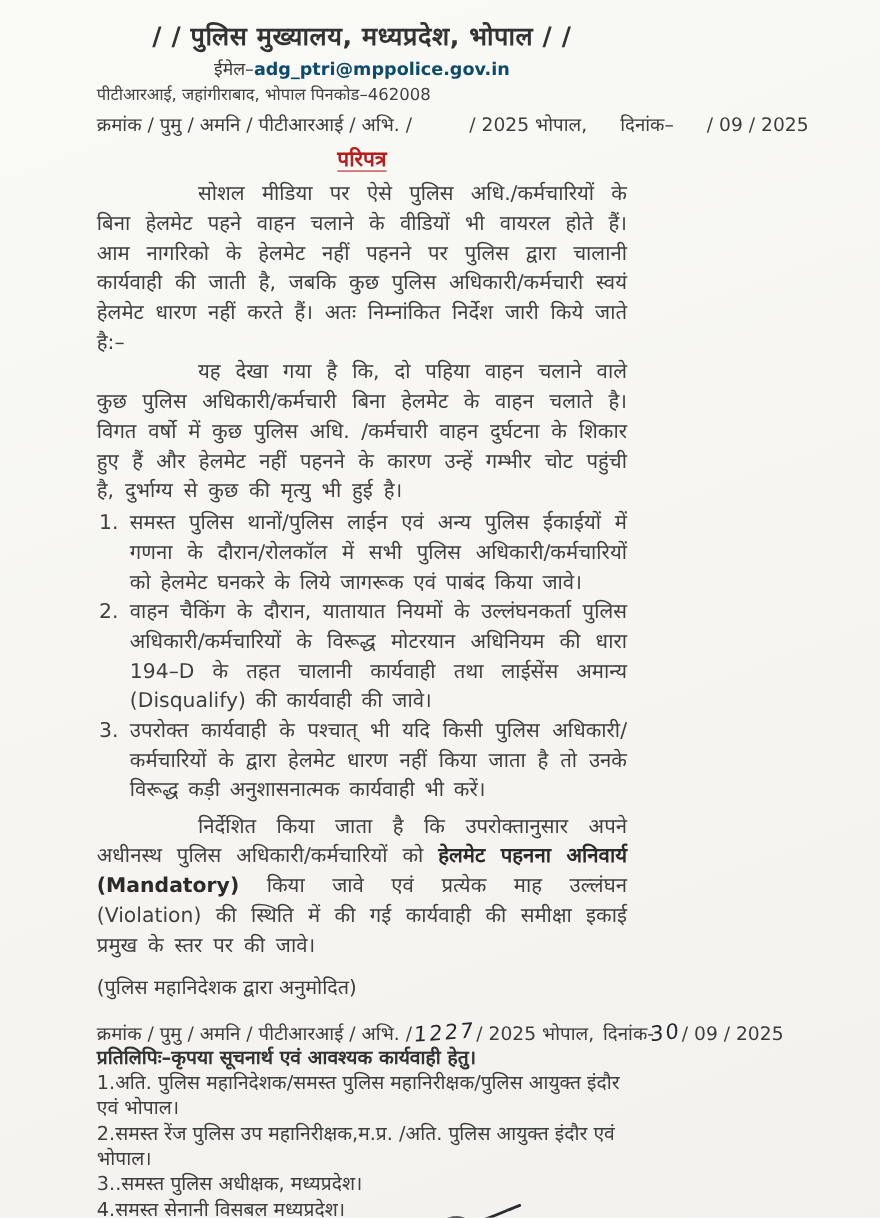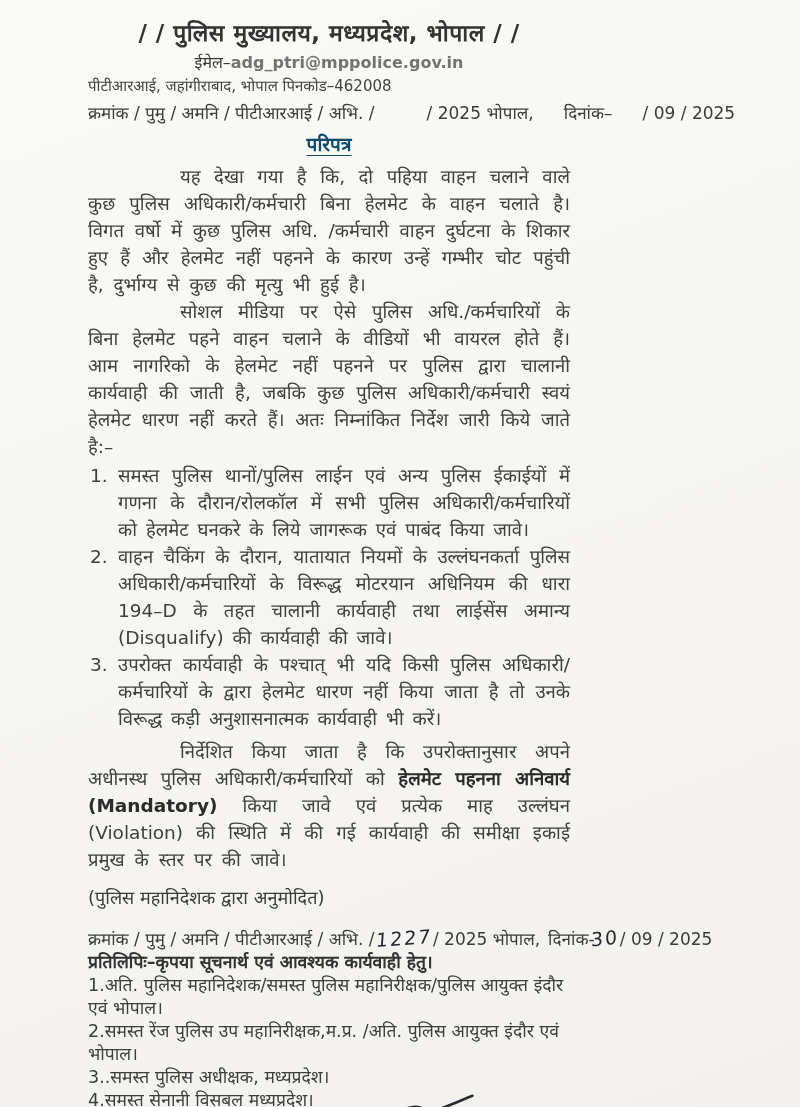--- a/index.html
+++ b/index.html
@@ -16,21 +16,21 @@
     padding: 16px 82px 0 88px;
     position: relative;
   }
   
   .h-title {
     text-align: center;
     font-size: 23px; font-weight: bold; color: #333;
     letter-spacing: 0.5px;
   }
   .h-email { text-align: center; font-size: 16px; margin-top: 3px; color: #3a3a3a; }
-  .h-email b { color: #737373; }
+  .h-email b { color: #0c4a6e; }
   .h-addr  { text-align: left; font-size: 15px; margin-top: 2px; color: #424242; }
   
   .refline {
     font-size: 17px; margin-top: 6px; color: #3c3c3c;
     white-space: nowrap;
   }
   .gap-lg { display: inline-block; width: 52px; }
   .gap-md { display: inline-block; width: 30px; }
   .gap-sm { display: inline-block; width: 8px; }
   .ink {
@@ -39,21 +39,21 @@
     font-size: 19px;
     font-weight: 500;
     transform: rotate(-4deg) skewX(-8deg);
     letter-spacing: 2px;
     margin: 0 1px -2px 1px;
   }
   .ink.day { transform: rotate(-6deg) skewX(-6deg); margin-left: -4px; }
   
   .subject {
     text-align: center;
-    font-size: 19px; font-weight: 600; color: #0c4a6e;
+    font-size: 19px; font-weight: 600; color: #b91c1c;
     text-decoration: underline;
     text-underline-offset: 4px;
     margin: 7px 0 6px 0;
   }
   
   .body-para {
     margin: 0;
     font-size: 18.5px; line-height: 27px;
     text-align: justify;
     color: #3f3f3f;
@@ -110,22 +110,22 @@
   <div class="h-title">/ / पुलिस मुख्यालय, मध्यप्रदेश, भोपाल / /</div>
   <div class="h-email"><span>ईमेल–</span><b>adg_ptri@mppolice.gov.in</b></div>
   <div class="h-addr">पीटीआरआई, जहांगीराबाद, भोपाल पिनकोड–462008</div>
 
   <div class="refline">
     <span>क्रमांक / पुमु / अमनि / पीटीआरआई / अभि. /</span><span class="gap-lg"></span><span>/ 2025 भोपाल,</span><span class="gap-md"></span><span>दिनांक–</span><span class="gap-md"></span><span>/ 09 / 2025</span>
   </div>
 
   <div class="subject">परिपत्र</div>
 
+  <p class="body-para indent">सोशल मीडिया पर ऐसे पुलिस अधि./कर्मचारियों के बिना हेलमेट पहने वाहन चलाने के वीडियों भी वायरल होते हैं। आम नागरिको के हेलमेट नहीं पहनने पर पुलिस द्वारा चालानी कार्यवाही की जाती है, जबकि कुछ पुलिस अधिकारी/कर्मचारी स्वयं हेलमेट धारण नहीं करते हैं। अतः निम्नांकित निर्देश जारी किये जाते है:–</p>
   <p class="body-para indent">यह देखा गया है कि, दो पहिया वाहन चलाने वाले कुछ पुलिस अधिकारी/कर्मचारी बिना हेलमेट के वाहन चलाते है। विगत वर्षो में कुछ पुलिस अधि. /कर्मचारी वाहन दुर्घटना के शिकार हुए हैं और हेलमेट नहीं पहनने के कारण उन्हें गम्भीर चोट पहुंची है, दुर्भाग्य से कुछ की मृत्यु भी हुई है।</p>
-  <p class="body-para indent">सोशल मीडिया पर ऐसे पुलिस अधि./कर्मचारियों के बिना हेलमेट पहने वाहन चलाने के वीडियों भी वायरल होते हैं। आम नागरिको के हेलमेट नहीं पहनने पर पुलिस द्वारा चालानी कार्यवाही की जाती है, जबकि कुछ पुलिस अधिकारी/कर्मचारी स्वयं हेलमेट धारण नहीं करते हैं। अतः निम्नांकित निर्देश जारी किये जाते है:–</p>
 
   <div class="directives">
     <div class="ditem">
       <span class="dnum">1.</span>
       <span class="dtext">समस्त पुलिस थानों/पुलिस लाईन एवं अन्य पुलिस ईकाईयों में गणना के दौरान/रोलकॉल में सभी पुलिस अधिकारी/कर्मचारियों को हेलमेट घनकरे के लिये जागरूक एवं पाबंद किया जावे।</span>
     </div>
     <div class="ditem">
       <span class="dnum">2.</span>
       <span class="dtext">वाहन चैकिंग के दौरान, यातायात नियमों के उल्लंघनकर्ता पुलिस अधिकारी/कर्मचारियों के विरूद्ध मोटरयान अधिनियम की धारा 194–D के तहत चालानी कार्यवाही तथा लाईसेंस अमान्य (Disqualify) की कार्यवाही की जावे।</span>
     </div>

